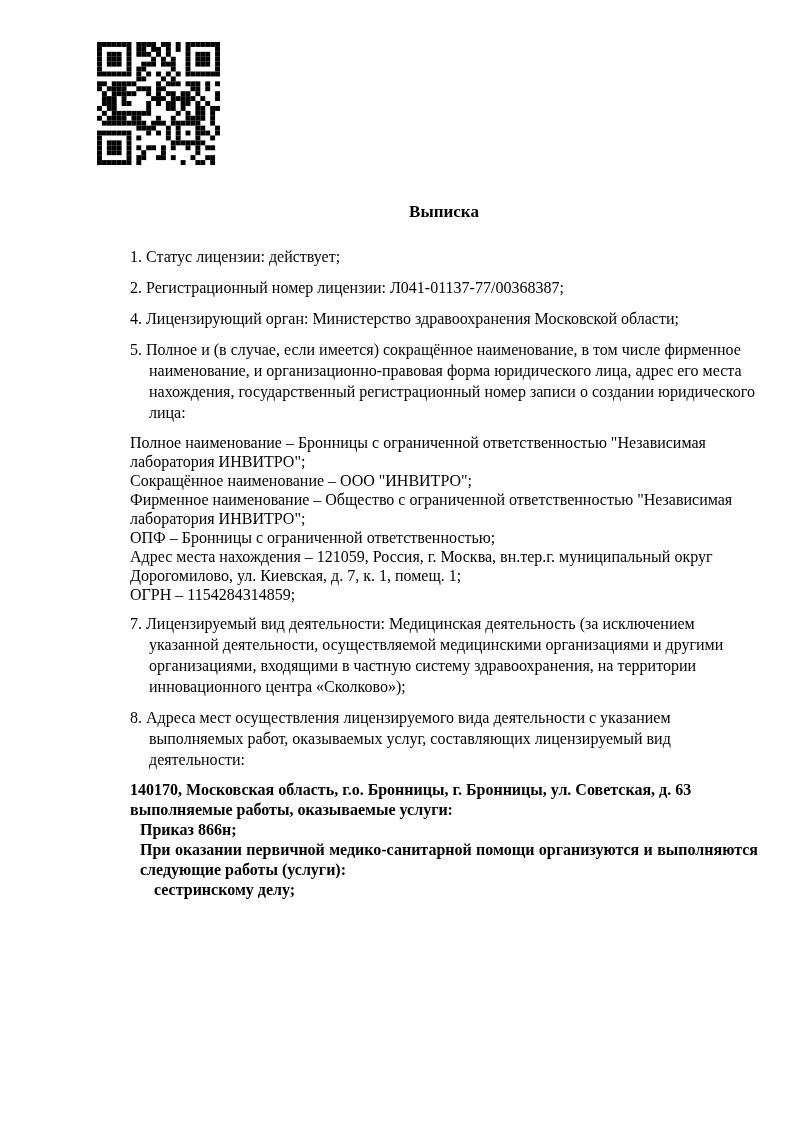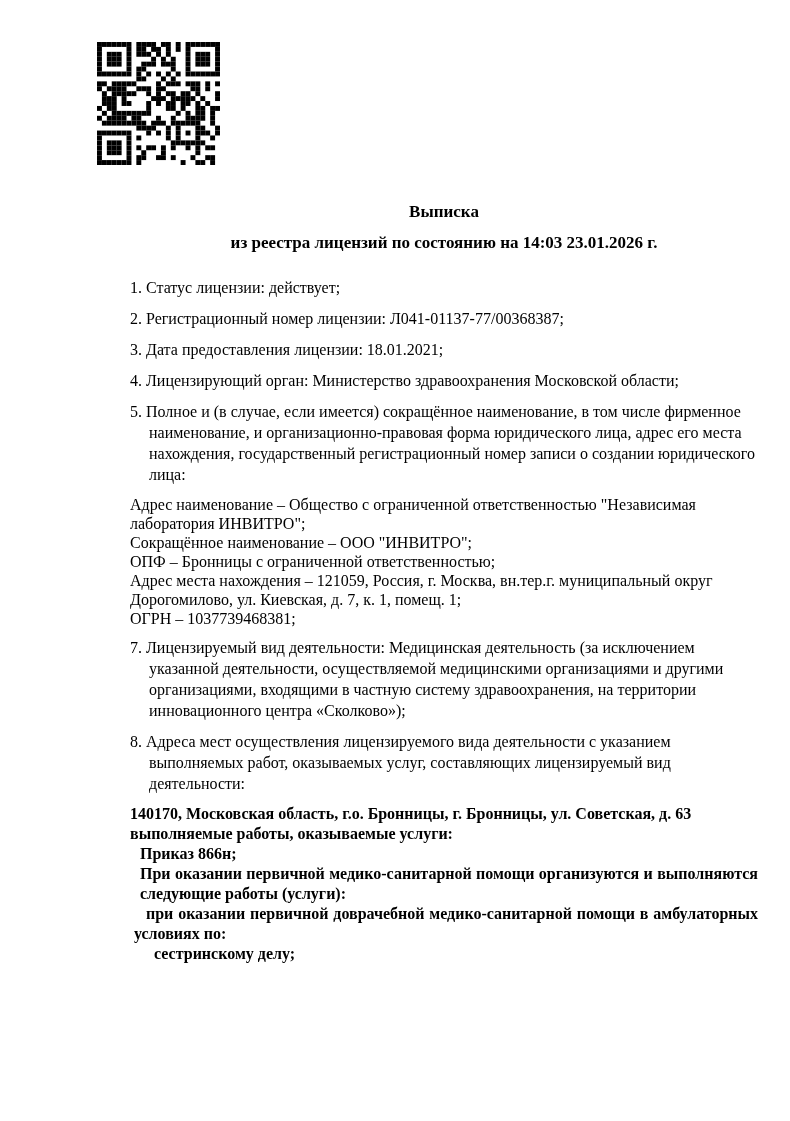--- a/index.html
+++ b/index.html
@@ -371,44 +371,42 @@
       <rect x="40" y="120" width="5" height="5" fill="#000"></rect>
       <rect x="85" y="120" width="5" height="5" fill="#000"></rect>
       <rect x="100" y="120" width="5" height="5" fill="#000"></rect>
       <rect x="105" y="120" width="5" height="5" fill="#000"></rect>
       <rect x="115" y="120" width="5" height="5" fill="#000"></rect>
     </svg>
 
   <div class="content">
 
     <div class="title">Выписка</div>
-    <div class="subtitle">из реестра лицензий по состоянию на 14:03 23.01.2026 г.</div>
 
     <div class="items">
       <p class="item"><span class="num">1.</span> <span>Статус лицензии: действует;</span></p>
       <p class="item"><span class="num">2.</span> <span>Регистрационный номер лицензии: Л041-01137-77/00368387;</span></p>
-      <p class="item"><span class="num">3.</span> <span>Дата предоставления лицензии: 18.01.2021;</span></p>
       <p class="item"><span class="num">4.</span> <span>Лицензирующий орган: Министерство здравоохранения Московской области;</span></p>
       <p class="item"><span class="num">5.</span> <span>Полное и (в случае, если имеется) сокращённое наименование, в том числе фирменное наименование, и организационно-правовая форма юридического лица, адрес его места нахождения, государственный регистрационный номер записи о создании юридического лица:</span></p>
 
       <div class="org-block">
-        <div>Адрес наименование – Общество с ограниченной ответственностью "Независимая лаборатория ИНВИТРО";</div>
+        <div>Полное наименование – Бронницы с ограниченной ответственностью "Независимая лаборатория ИНВИТРО";</div>
         <div>Сокращённое наименование – ООО "ИНВИТРО";</div>
+        <div>Фирменное наименование – Общество с ограниченной ответственностью "Независимая лаборатория ИНВИТРО";</div>
         <div>ОПФ – Бронницы с ограниченной ответственностью;</div>
         <div>Адрес места нахождения – 121059, Россия, г. Москва, вн.тер.г. муниципальный округ Дорогомилово, ул. Киевская, д. 7, к. 1, помещ. 1;</div>
-        <div>ОГРН – 1037739468381;</div>
+        <div>ОГРН – 1154284314859;</div>
       </div>
 
       <p class="item"><span class="num">7.</span> <span>Лицензируемый вид деятельности: Медицинская деятельность (за исключением указанной деятельности, осуществляемой медицинскими организациями и другими организациями, входящими в частную систему здравоохранения, на территории инновационного центра «Сколково»);</span></p>
       <p class="item"><span class="num">8.</span> <span>Адреса мест осуществления лицензируемого вида деятельности с указанием выполняемых работ, оказываемых услуг, составляющих лицензируемый вид деятельности:</span></p>
 
       <div class="addr-block">
         <div>140170, Московская область, г.о. Бронницы, г. Бронницы, ул. Советская, д. 63</div>
         <div>выполняемые работы, оказываемые услуги:</div>
         <div class="ind1">Приказ 866н;</div>
         <p class="just ind1">При оказании первичной медико-санитарной помощи организуются и выполняются следующие работы (услуги):</p>
-        <p class="just ind2">при оказании первичной доврачебной медико-санитарной помощи в амбулаторных условиях по:</p>
         <div class="ind3">сестринскому делу;</div>
       </div>
     </div>
 
   </div>
 </div>
 
 </body></html>

